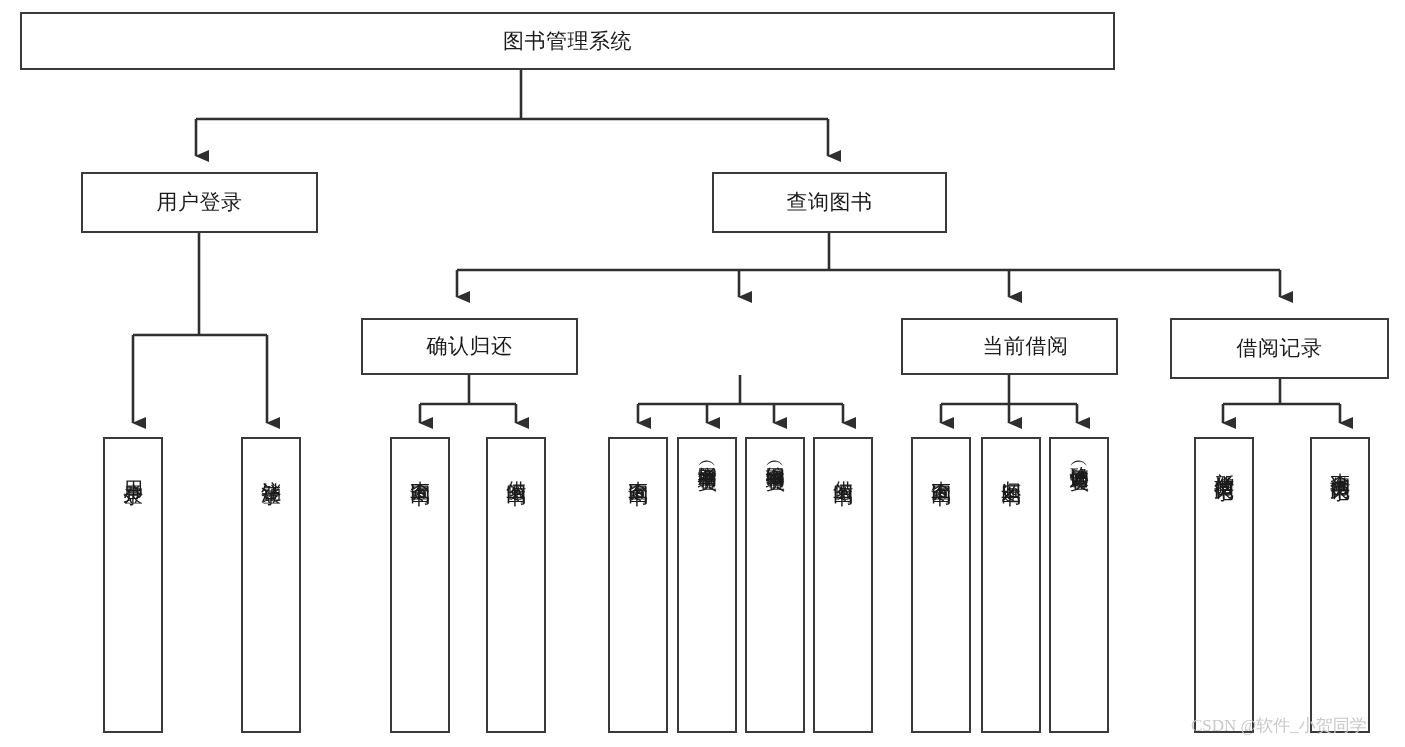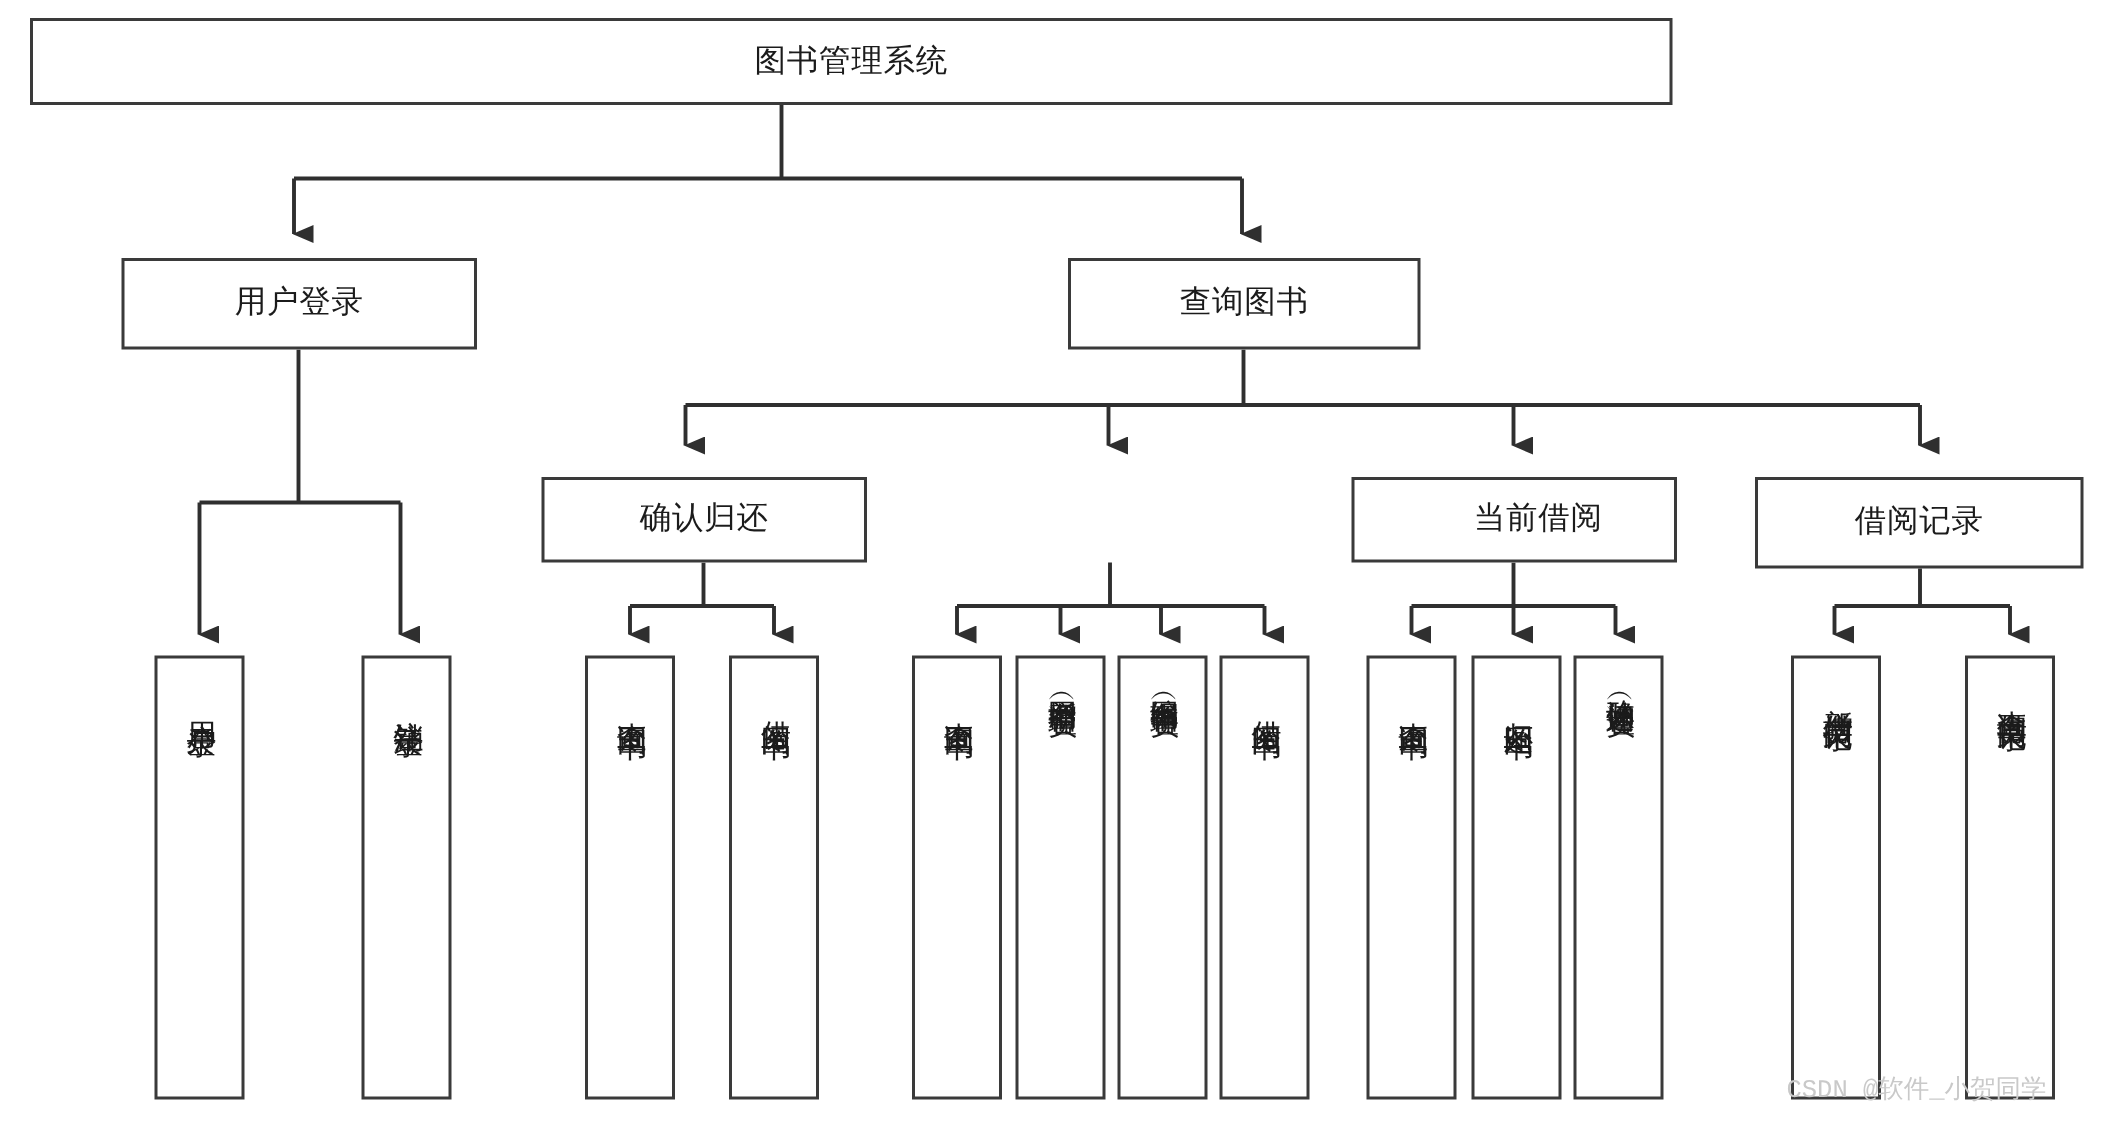--- a/index.html
+++ b/index.html
@@ -69,21 +69,21 @@
     letter-spacing: 1px;
   }
   .watermark {
     position: absolute;
     left: 1191px;
     top: 714px;
     font-size: 17px;
     color: #c9c9c9;
     white-space: nowrap;
     z-index: 3;
-    font-family: Liberation Mono, monospace;
+    font-family: Liberation Serif, serif;
   }
 </style>
 </head>
 <body>
 
 <div id="diagram">
 
   <svg id="connectors" viewBox="0 0 1405 747" xmlns="http://www.w3.org/2000/svg">
     <defs>
       <marker id="arrow" viewBox="0 0 12 14" refX="6" refY="13" markerWidth="12" markerHeight="14" orient="auto-start-reverse" markerUnits="userSpaceOnUse">

